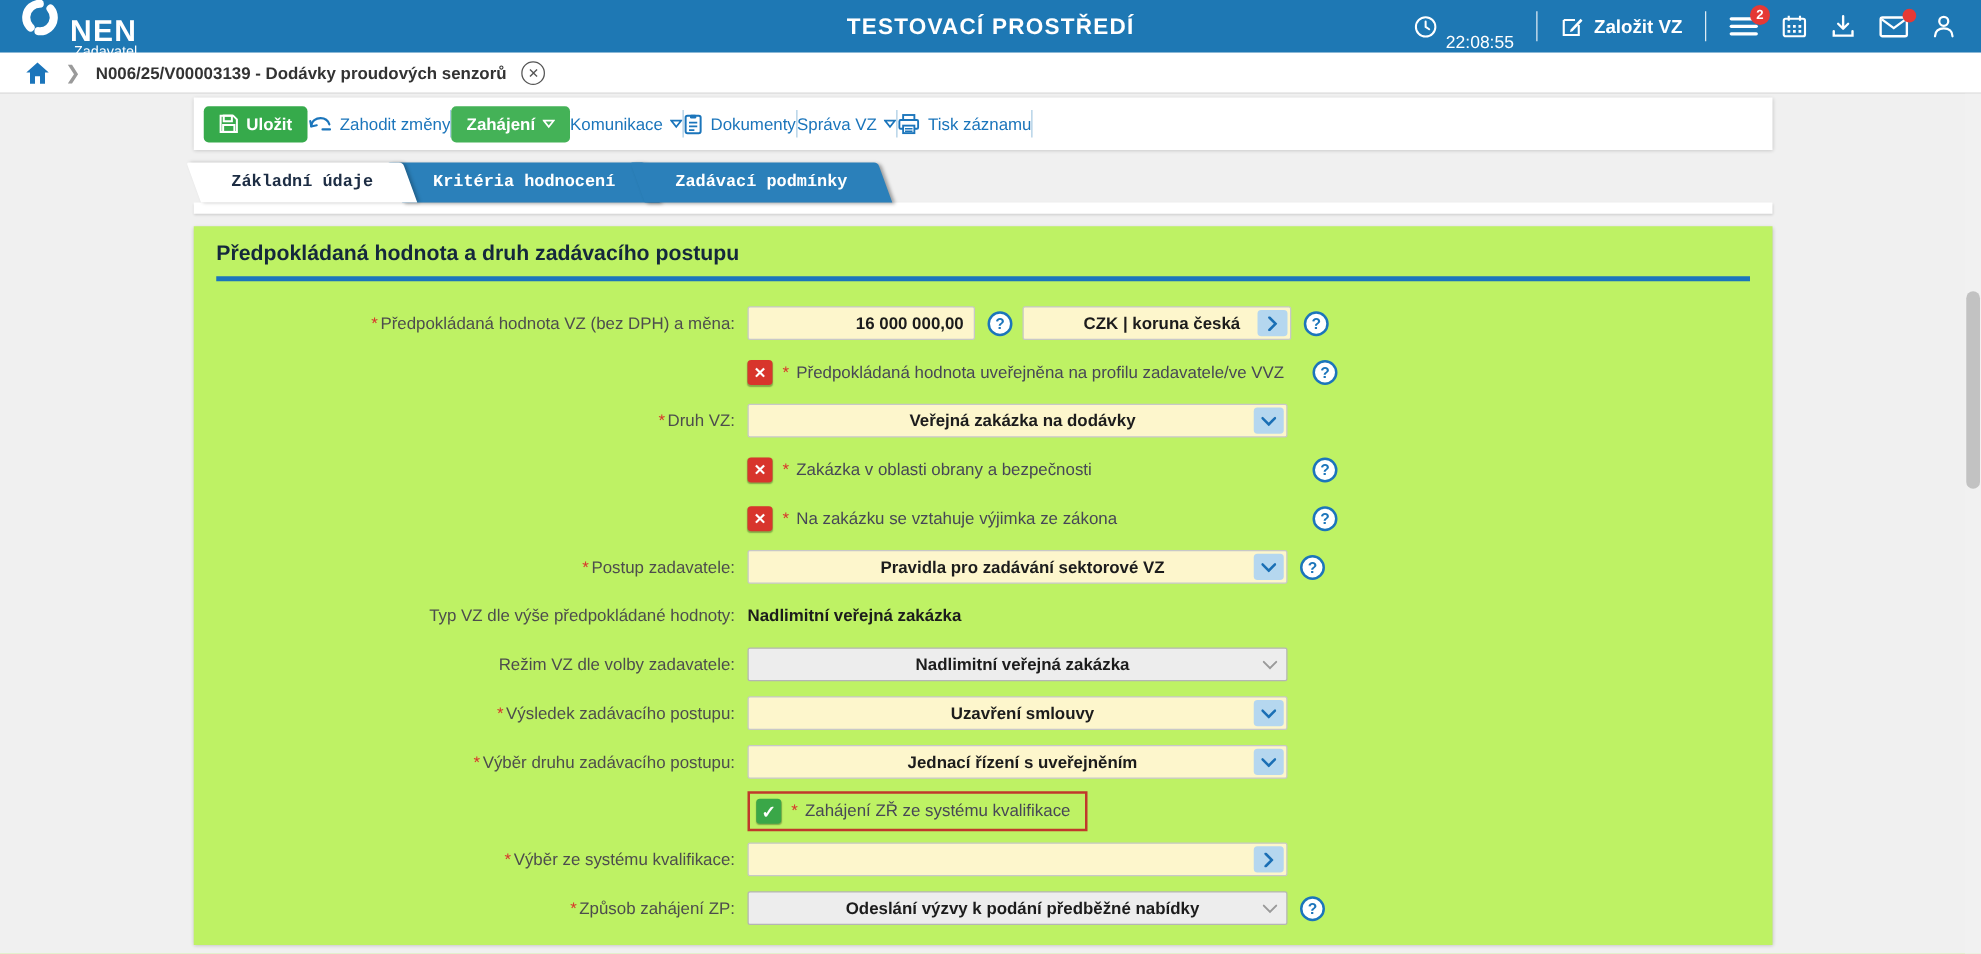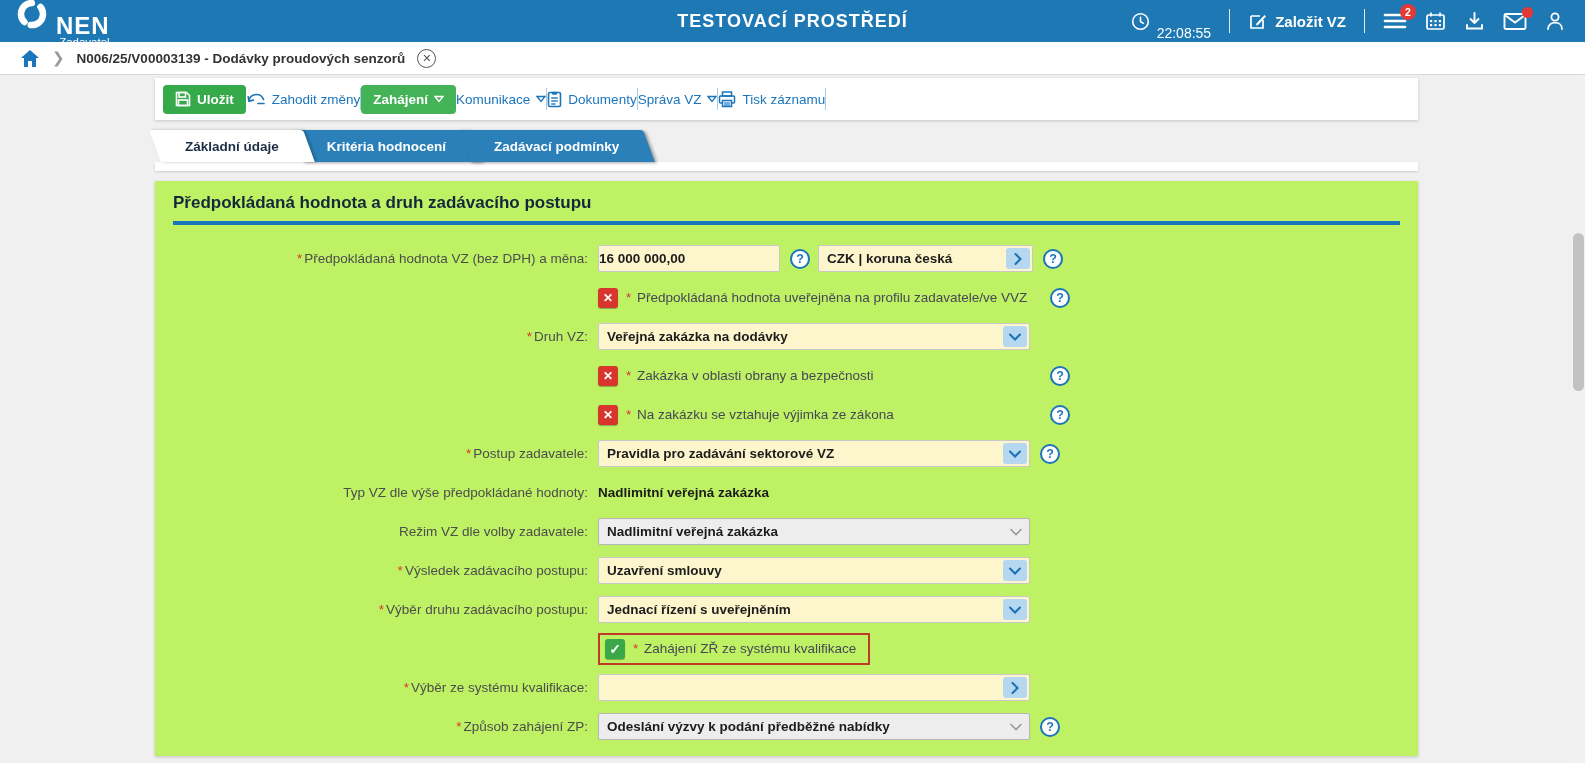--- a/index.html
+++ b/index.html
@@ -33,40 +33,40 @@
   .toolbar { position:absolute; left:155px; top:78px; width:1263px; height:42px; background:#fff; box-shadow:0 1px 3px rgba(0,0,0,.18); display:flex; align-items:center; padding-left:8px; z-index:20; }
   .btn-green { background:#36aa4b; color:#fff; border:none; border-radius:4px; height:29px; padding:0 12px; font-size:13.5px; font-weight:bold; display:inline-flex; align-items:center; gap:6px; cursor:pointer; font-family:inherit; }
   .btn-green.lighter { background:#44b257; }
   .tb-link { color:#1b75bb; font-size:13.5px; display:inline-flex; align-items:center; gap:6px; cursor:pointer; background:none; border:none; font-family:inherit; }
   .tb-div { width:1px; height:22px; background:#a9cce4; }
 
   
   .tabs { position:absolute; left:155px; top:130px; height:32px; display:flex; z-index:12; }
   .tab { position:relative; height:32px; padding:0 30px; display:flex; align-items:center; font-size:13.5px; font-weight:bold; cursor:pointer; margin-right:-12px; }
   .tab .bg { position:absolute; inset:0; transform:skewX(20deg); border-radius:2px 3px 0 0; }
-  .tab .lbl { position:relative; z-index:2; }
+  .tab .lbl { position:relative; z-index:2;font-family:Liberation Mono, monospace; }
   .tab.inactive { color:#fff;justify-content:flex-end; }
   .tab.inactive .bg { background:#2b80ba; box-shadow:2px 1px 3px rgba(0,0,0,.35); }
   .tab.active { color:#1d2d44; z-index:3; }
   .tab.active .bg { background:#fff; box-shadow:2px 0 3px rgba(0,0,0,.25); }
   .tabstrip { position:absolute; left:155px; top:162px; width:1263px; height:9px; background:#fff; box-shadow:0 1px 2px rgba(0,0,0,.15); z-index:11; }
 
   
   .panel { position:absolute; left:155px; top:181px; width:1263px; height:575px; background:#bef264; box-shadow:0 1px 3px rgba(0,0,0,.2); padding:12px 18px 0 18px; z-index:10; }
   .section-title { font-size:17px; font-weight:bold; color:#14283c; padding-bottom:8px; }
   .section-rule { height:4px; background:#1b75bb; }
   .form { margin-top:14px; }
   .frow { position:relative; height:39px; display:flex; align-items:center; }
   .flabel { width:425px; padding-right:10px; text-align:right; font-size:13.5px; color:#4d4d4d; flex:none; }
   .req { color:#d8352c; margin-right:2px; }
   .fval { font-size:13.5px; font-weight:bold; color:#1c1c1c; }
 
-  .fld { position:relative; height:27px; background:#fdf6cc; border:1px solid #c8c8c8; border-radius:2px; display:flex; align-items:center; font-size:13.5px; font-weight:bold; color:#1c1c1c; }
+  .fld { position:relative; height:27px; background:#fdf6cc; border:1px solid #c8c8c8; border-radius:2px; display:flex; align-items:center; font-size:13.5px; font-weight:bold; color:#1c1c1c;justify-content:center; }
   .fld.gray { background:#ededed; border-color:#b5b5b5; }
-  .inp-money { width:182px; justify-content:flex-start; padding-right:8px; }
+  .inp-money { width:182px; justify-content:flex-end; padding-right:8px; }
   .sel { width:432px; padding-left:8px; }
   .sel-cur { width:215px; padding-left:8px; }
   .fld .btn-sq { position:absolute; right:2px; top:2px; bottom:2px; width:24px; background:#b5d7ef; border:none; border-radius:3px; color:#1a6fb5; display:flex; align-items:center; justify-content:center; cursor:pointer; padding:0; }
   .fld .chev-plain { position:absolute; right:7px; color:#9a9a9a; display:flex; align-items:center; }
   .gap8 { width:8px; flex:none; } .gap10 { width:10px; flex:none; }
 
   .qicon { width:20px; height:20px; flex:none; border-radius:50%; border:2px solid #1b75bb; background:#fff; color:#1b75bb; font-size:12.5px; font-weight:bold; display:flex; align-items:center; justify-content:center; cursor:pointer; }
   .qicon::before { content:"?"; }
   .q-col { position:absolute; left:877px; }
 

